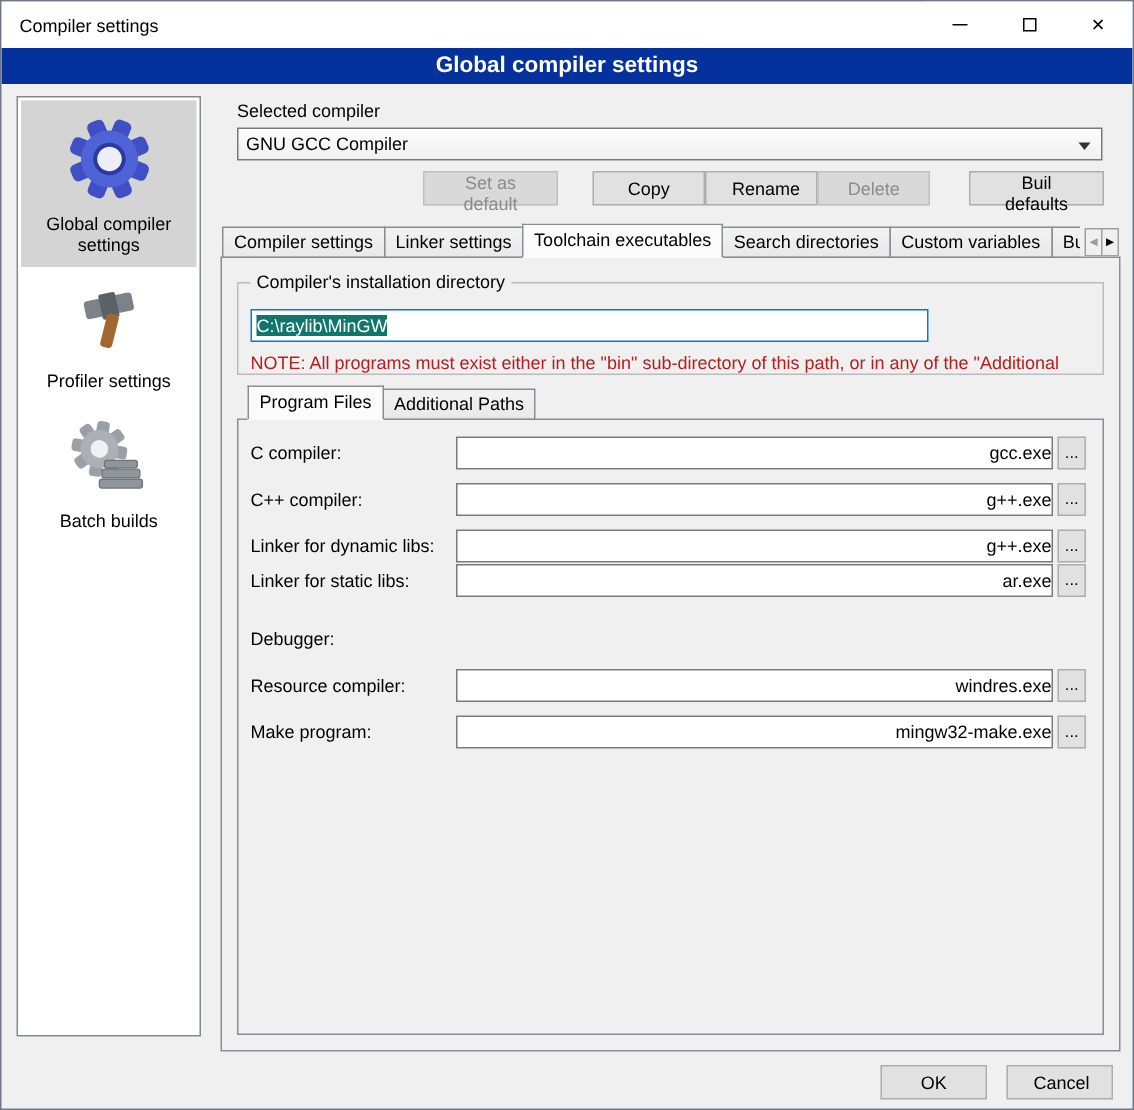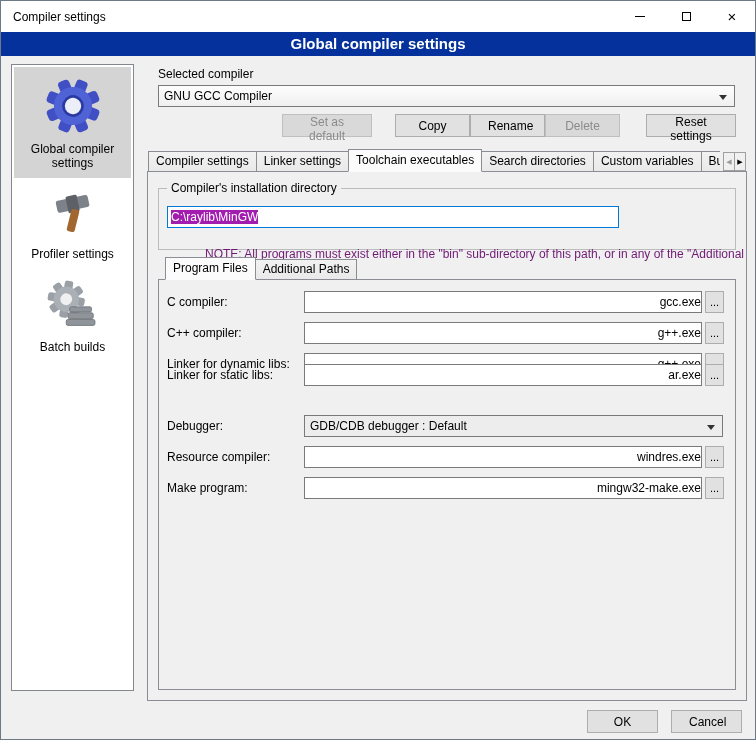--- a/index.html
+++ b/index.html
@@ -38,22 +38,22 @@
   .tab.active { height:23px; line-height:21px; background:#fbfbfb; border-bottom:1px solid #fbfbfb; position:relative; z-index:4; }
   .tab-arrow { position:absolute; top:151px; width:12px; height:19px; border:1px solid #a0a0a0; background:#f0f0f0; font-size:7px; line-height:17px; text-align:center; padding:0; cursor:pointer; z-index:3; }
   .tab-arrow.dim { color:#9a9a9a; }
   .tabpanel { position:absolute; left:146px; top:170px; width:600px; height:530px; border:1px solid #8a8d94; background:#f0f0f0; z-index:1; }
 
   
   .groupbox { position:absolute; left:157px; top:187px; width:578px; height:62px; border:1px solid #bcbcbc; z-index:2; }
   .group-title { position:absolute; top:-8px; left:8px; background:#f0f0f0; padding:0 4px; }
 
   .dir-input { position:absolute; left:166px; top:205px; width:452px; height:22px; background:#fff; border:1px solid #0078d7; line-height:20px; padding-left:3px; z-index:2; cursor:text; }
-  .dir-sel { background:#a21caf; color:#fff; }
-  .note { position:absolute; left:166px; top:246px; width:577px; white-space:nowrap; overflow:hidden; color:#701a75; z-index:2;text-align:right; }
+  .dir-sel { background:#0f766e; color:#fff; }
+  .note { position:absolute; left:166px; top:234px; width:577px; white-space:nowrap; overflow:hidden; color:#b91c1c; z-index:2; }
 
   
   .subtabstrip { position:absolute; left:164px; top:256px; height:23px; display:flex; align-items:flex-end; z-index:3; }
   .subpanel { position:absolute; left:157px; top:278px; width:578px; height:411px; border:1px solid #8a8d94; background:#f0f0f0; z-index:1; }
 
   
   .frow { position:absolute; left:0; right:0; height:22px; z-index:2; }
   .flabel { position:absolute; left:166px; top:4px; }
   .finput { position:absolute; left:303px; width:398px; height:22px; background:#fff; border:1px solid #7a7a7a; line-height:20px; padding-left:4px; cursor:text;text-align:right; }
   .fbrowse { position:absolute; left:704px; width:19px; height:22px; top:0; background:#e1e1e1; border:1px solid #adadad; font-size:11px; line-height:18px; text-align:center; cursor:pointer; padding:0; }
@@ -136,21 +136,21 @@
   <span class="sel-label">Selected compiler</span>
   <div class="combo" style="left:157px; top:84px; width:577px;">
     <span>GNU GCC Compiler</span>
     <span class="chevron"></span>
   </div>
 
   <button class="btn disabled" style="left:281px; top:113px; width:90px;">Set as default</button>
   <button class="btn" style="left:394px; top:113px; width:75px;">Copy</button>
   <button class="btn" style="left:469px; top:113px; width:75px;">Rename</button>
   <button class="btn disabled" style="left:544px; top:113px; width:75px;">Delete</button>
-  <button class="btn" style="left:645px; top:113px; width:90px;">Reset settings</button>
+  <button class="btn" style="left:645px; top:113px; width:90px;">Buil defaults</button>
 
   <div class="tabpanel"></div>
   <div class="tabstrip">
     <span class="tab">Compiler settings</span>
     <span class="tab">Linker settings</span>
     <span class="tab active">Toolchain executables</span>
     <span class="tab">Search directories</span>
     <span class="tab">Custom variables</span>
     <span class="tab">Buil</span>
   </div>
@@ -181,31 +181,27 @@
   <div class="frow" style="top:321px;">
     <span class="flabel">C++ compiler:</span>
     <div class="finput"><span>g++.exe</span></div>
     <button class="fbrowse">...</button>
   </div>
   <div class="frow" style="top:352px;">
     <span class="flabel">Linker for dynamic libs:</span>
     <div class="finput"><span>g++.exe</span></div>
     <button class="fbrowse">...</button>
   </div>
-  <div class="frow" style="top:363px;padding-left:47px;">
+  <div class="frow" style="top:375px;padding-left:47px;">
     <span class="flabel">Linker for static libs:</span>
     <div class="finput"><span>ar.exe</span></div>
     <button class="fbrowse">...</button>
   </div>
   <div class="frow" style="top:414px;">
     <span class="flabel">Debugger:</span>
-    <div class="fselect">
-      <span>GDB/CDB debugger : Default</span>
-      <span class="chevron"></span>
-    </div>
   </div>
   <div class="frow" style="top:445px;">
     <span class="flabel">Resource compiler:</span>
     <div class="finput"><span>windres.exe</span></div>
     <button class="fbrowse">...</button>
   </div>
   <div class="frow" style="top:476px;">
     <span class="flabel">Make program:</span>
     <div class="finput"><span>mingw32-make.exe</span></div>
     <button class="fbrowse">...</button>

